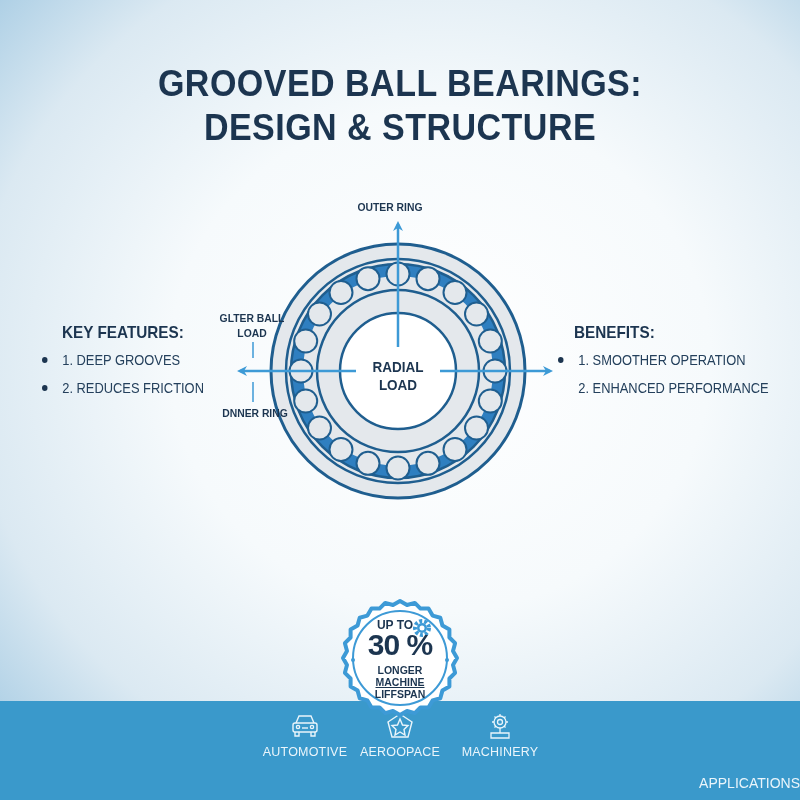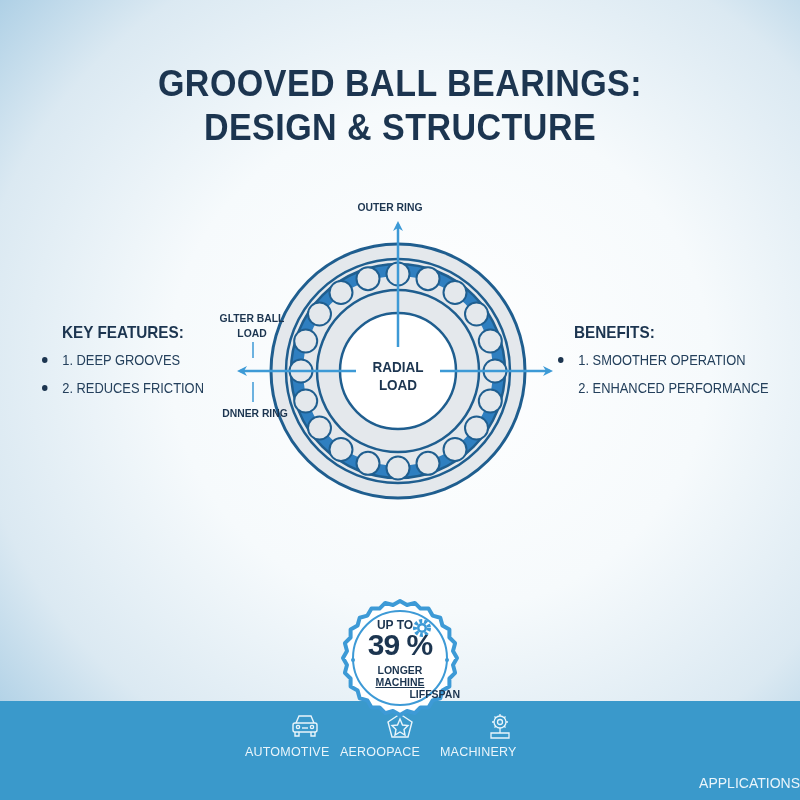--- a/index.html
+++ b/index.html
@@ -19,21 +19,21 @@
     .lbl { position: absolute; font-size: 11.5px; color: #1c3550; text-align: center; line-height: 15px; font-weight: bold; transform: scaleX(0.9); }
     .section-head { position: absolute; font-weight: bold; font-size: 17px; color: #1c3550; transform: scaleX(0.9); transform-origin: left; }
     .list { position: absolute; list-style: none; font-size: 14px; color: #24405c; transform: scaleX(0.92); transform-origin: left; }
     .list li { height: 28px; line-height: 28px; position: relative; padding-left: 22px; }
     .list li.dot::before { content: ""; position: absolute; left: 0; top: 11px; width: 6px; height: 6px; border-radius: 50%; background: #1c3550; }
     svg.diagram { position: absolute; left: 0; top: 0; }
     .footer {
       position: absolute; left: 0; top: 701px; width: 800px; height: 99px;
       background: #3a99cb;
     }
-    .app { position: absolute; top: 12px; width: 120px; text-align: left; color: #eaf5fb; }
+    .app { position: absolute; top: 12px; width: 120px; text-align: center; color: #eaf5fb; }
     .app .ico { display: block; margin: 0 auto 6px auto; }
     .app .name { font-size: 12.5px; letter-spacing: 0.2px; }
     .apps-title { position: absolute; top: 74px; left: 0; width: 800px; text-align: right; color: #eaf5fb; font-size: 14px; }
     .badge { position: absolute; left: 340px; top: 598px; width: 120px; height: 120px; }
     .badge-text { position: absolute; left: 340px; top: 598px; width: 120px; height: 120px; text-align: center; color: #1c3550; font-weight: bold; }
     .b-up { position: absolute; left: 0; top: 20px; width: 110px; font-size: 12px; }
     .b-pct { position: absolute; left: 0; top: 30px; width: 120px; font-size: 30px; letter-spacing: -1px; }
     .b-line { position: absolute; left: 0; width: 120px; font-size: 10.5px; line-height: 12px; }
   </style>
 </head>
@@ -159,17 +159,17 @@
   <circle cx="13" cy="62" r="2" fill="#3d9ad6"></circle>
   <circle cx="107" cy="62" r="2" fill="#3d9ad6"></circle>
   <g transform="translate(82,30)">
     <circle r="7" fill="none" stroke="#3d9ad6" stroke-width="4" stroke-dasharray="3 2"></circle>
     <circle r="5" fill="#3d9ad6"></circle>
     <circle r="2.5" fill="#ffffff"></circle>
   </g>
 </svg>
 <div class="badge-text">
   <div class="b-up">UP TO</div>
-  <div class="b-pct">39 %</div>
+  <div class="b-pct">30 %</div>
   <div class="b-line" style="top:66px;">LONGER</div>
   <div class="b-line" style="top:78px;text-decoration:underline;">MACHINE</div>
-  <div class="b-line" style="top:90px;text-align:right;">LIFFSPAN</div>
+  <div class="b-line" style="top:90px;">LIFFSPAN</div>
 </div>
 
 </body></html>

